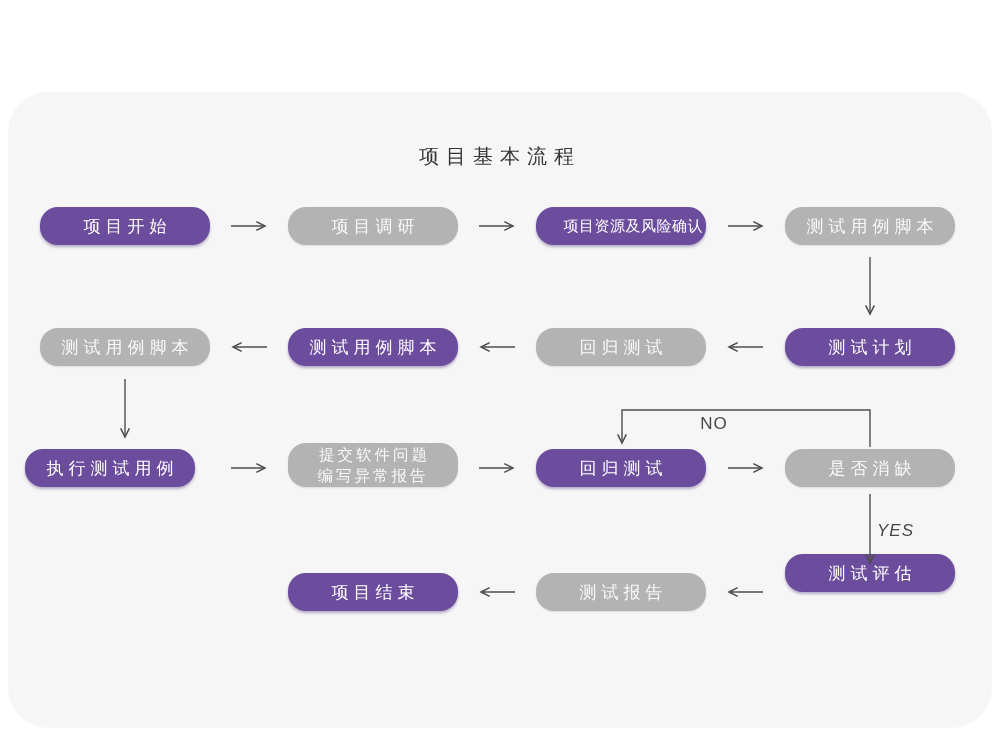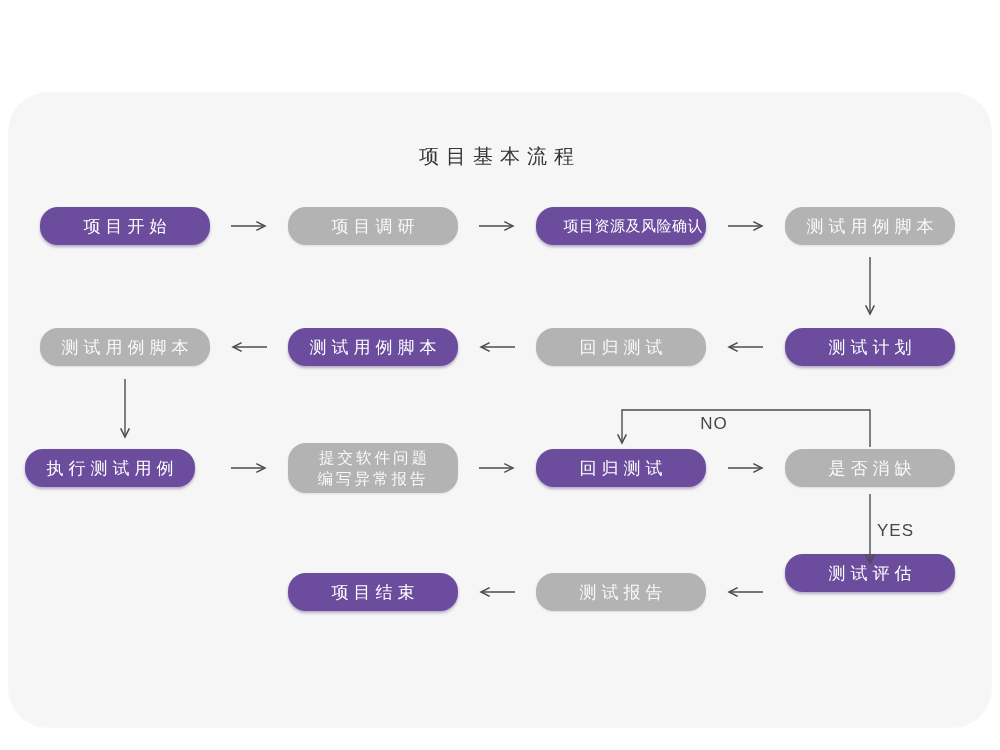--- a/index.html
+++ b/index.html
@@ -27,21 +27,21 @@
     background:var(--purple,#6b4c9d);
     box-shadow:0 2px 3px rgba(60,30,110,0.35);
   }
   .node.gray{
     background:var(--gray,#b3b3b3);
     color:rgba(255,255,255,0.92);
     box-shadow:0 1px 2px rgba(0,0,0,0.10);
   }
   .node.small{font-size:15px;letter-spacing:0.5px;text-indent:0.5px;padding-left:24px;}
   .node.multiline{
-    height:50px;white-space:pre-line;line-height:21px;
+    height:44px;white-space:pre-line;line-height:21px;
     font-size:15.5px;letter-spacing:3px;text-indent:3px;
   }
   .edge{stroke:var(--arrow,#4d4d4d);stroke-width:1.4;fill:none;}
   svg.arrows{position:absolute;left:0;top:0;pointer-events:none;}
   .edge-label{
     position:absolute;color:#474747;font-size:17px;letter-spacing:1px;
   }
 </style>
 </head>
 <body>
@@ -95,13 +95,13 @@
 
   <polyline class="edge" points="870,447 870,410 622,410 622,443" marker-end="url(#ah)"></polyline>
 
   <line class="edge" x1="870" y1="494" x2="870" y2="563" marker-end="url(#ah)"></line>
 
   <line class="edge" x1="763" y1="592" x2="729" y2="592" marker-end="url(#ah)"></line>
   <line class="edge" x1="515" y1="592" x2="481" y2="592" marker-end="url(#ah)"></line>
 </svg>
 
 <span class="edge-label" style="left:694px;top:414px;width:40px;text-align:center;">NO</span>
-<span class="edge-label" style="left:877px;top:521px;">YES</span>
+<span class="edge-label" style="left:877px;top:521px;font-style:italic;">YES</span>
 
 </body></html>

